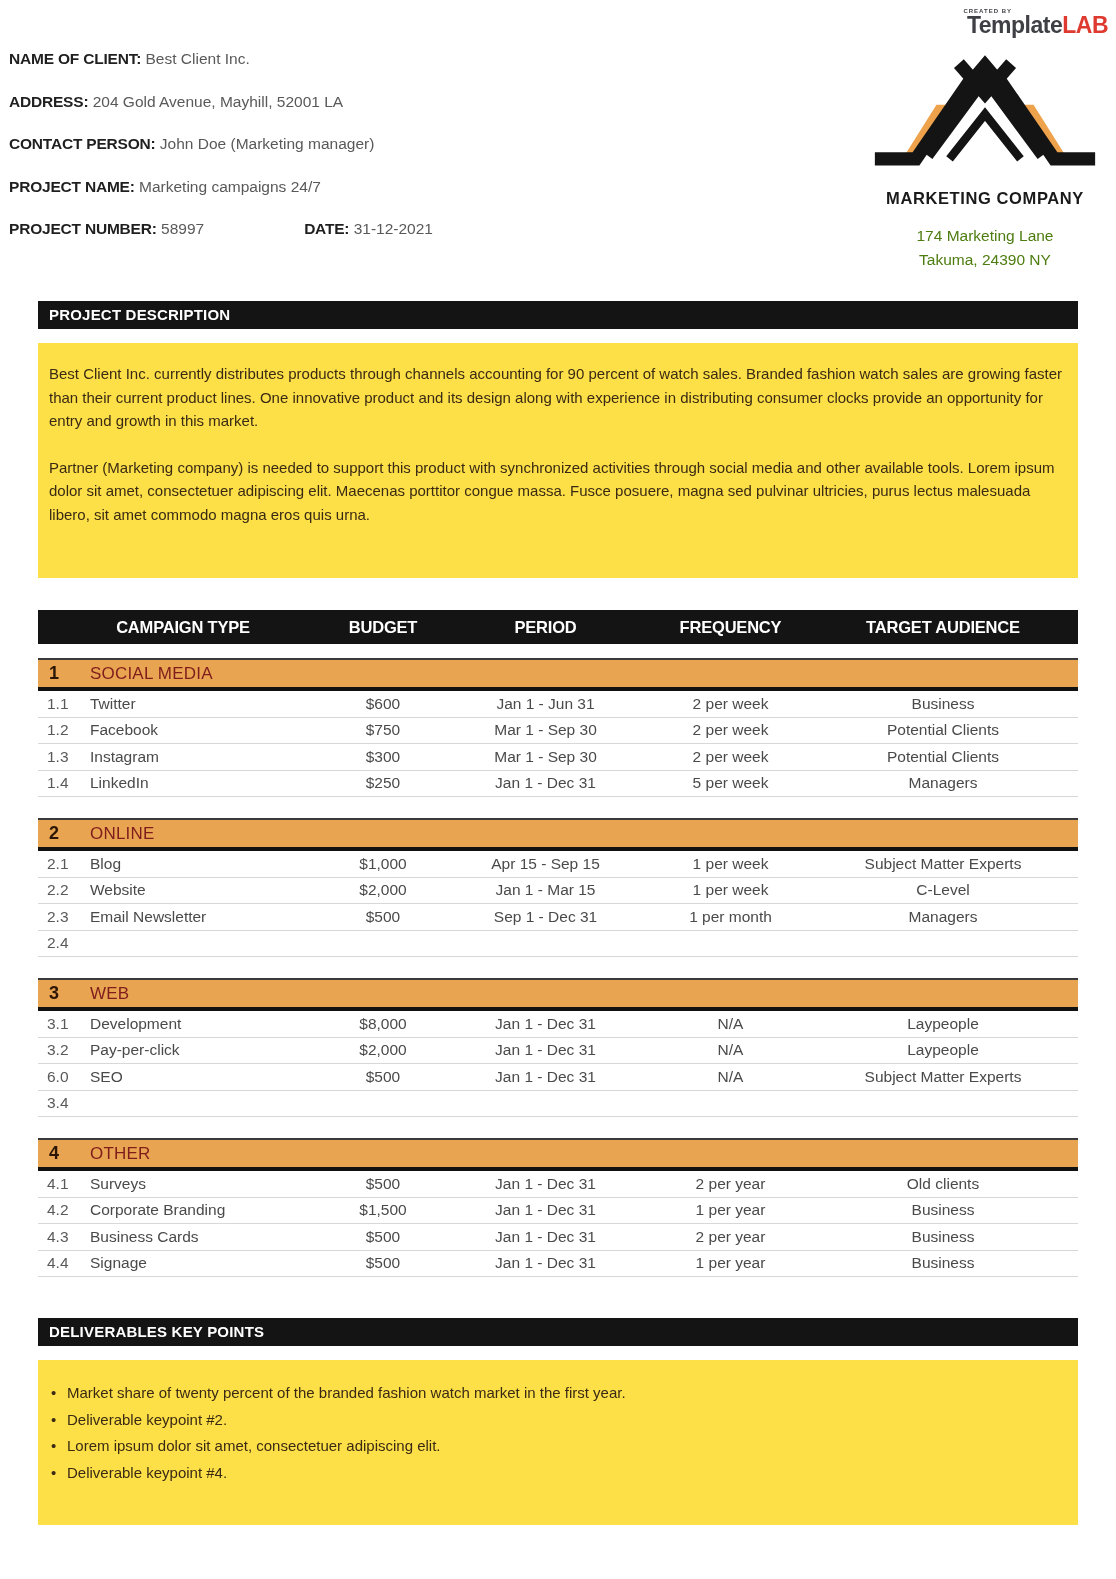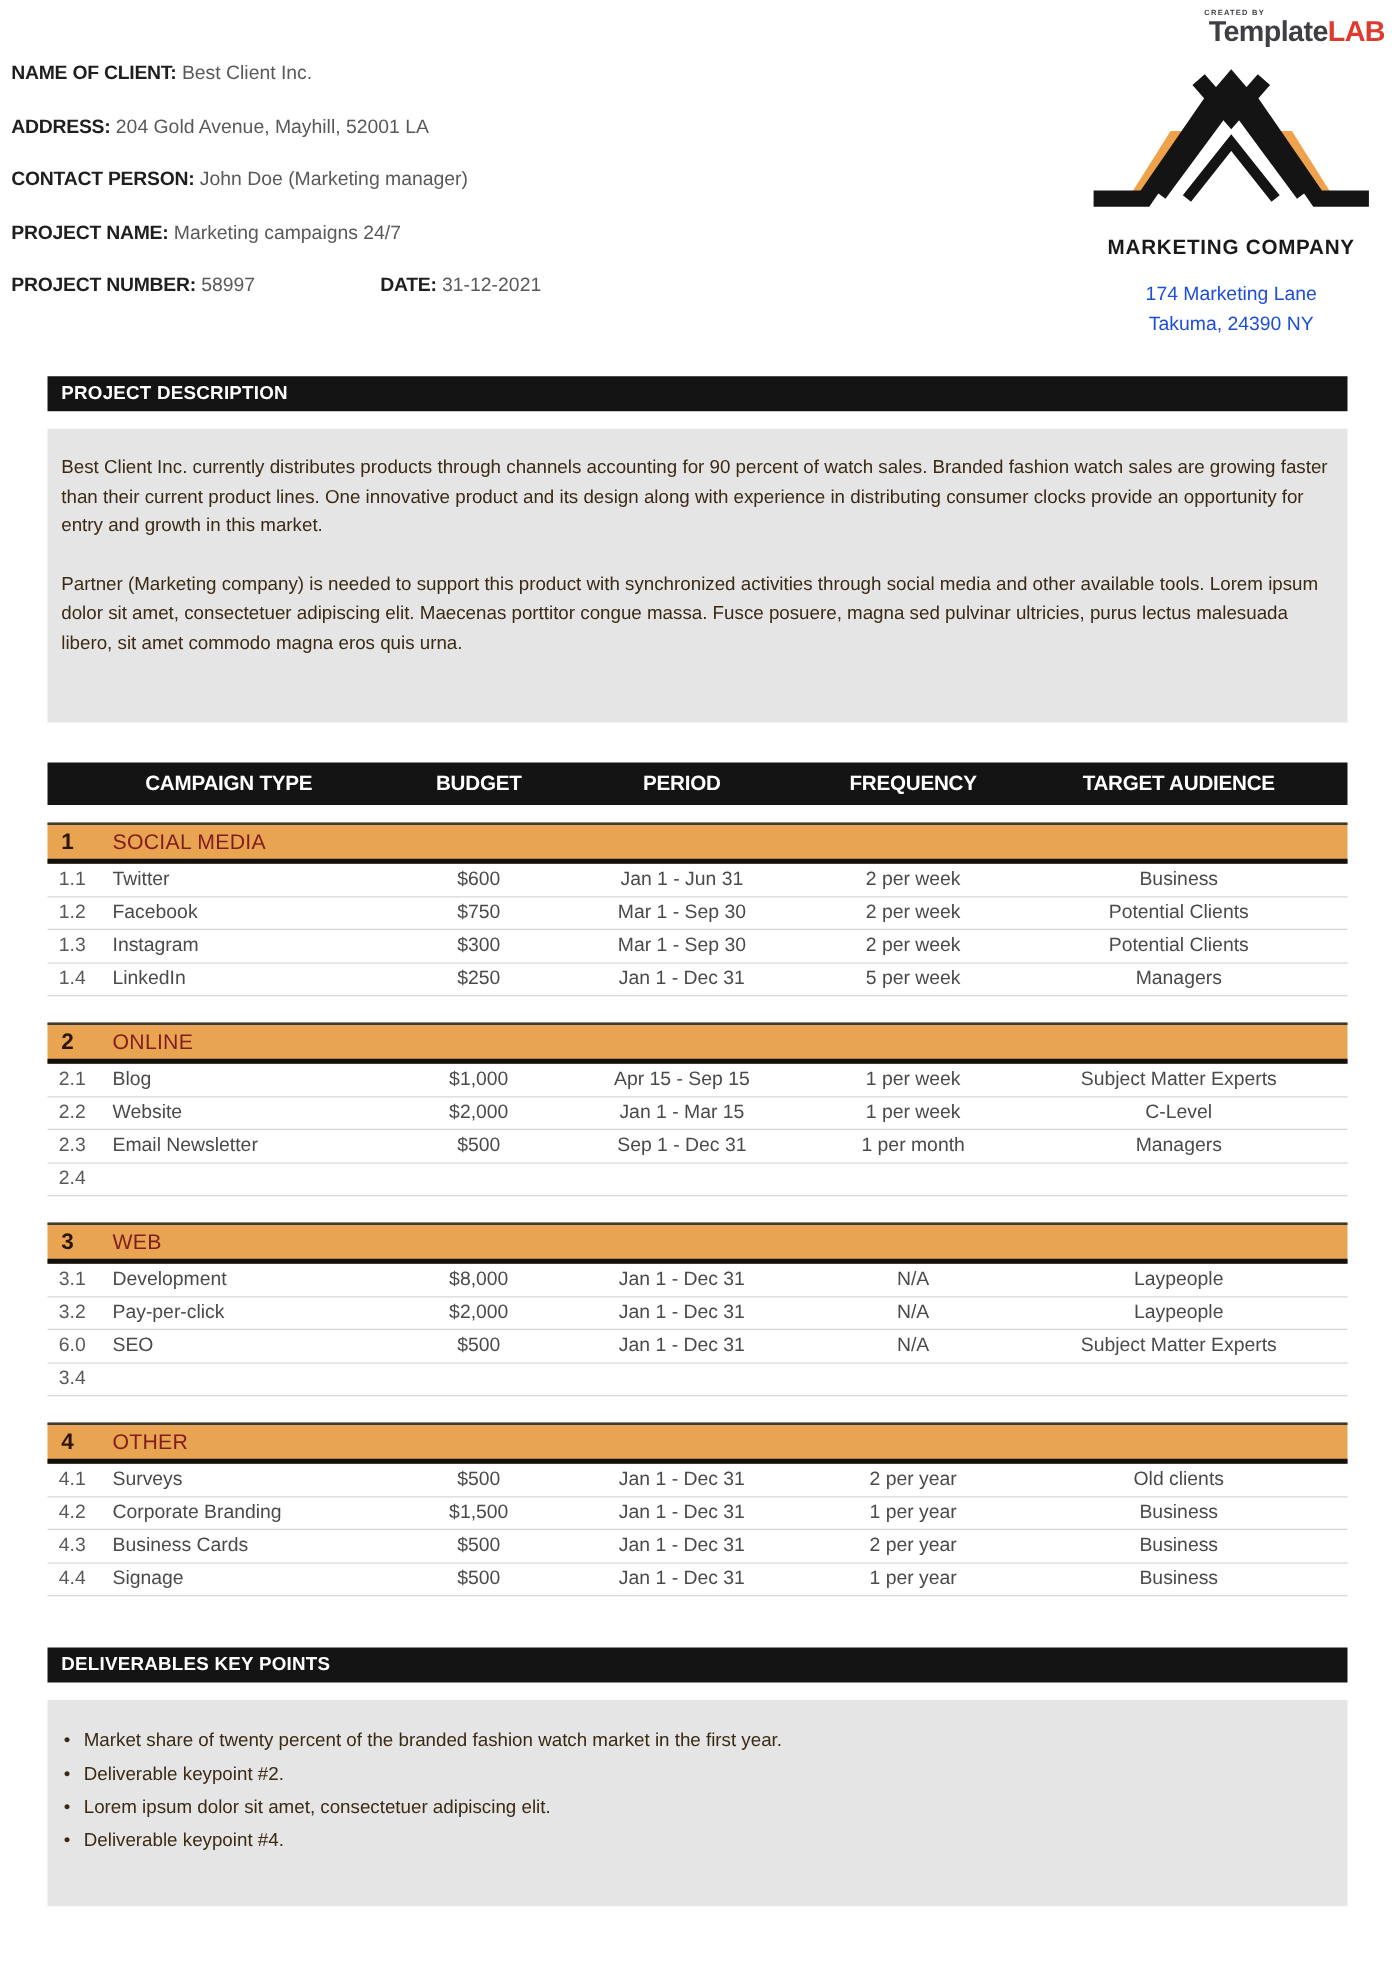--- a/index.html
+++ b/index.html
@@ -23,31 +23,31 @@
   .info-pair.second { margin-left:100px; }
 
   .brand-block { position:absolute; right:0; top:8px; width:262px; text-align:center; }
   .wordmark-wrap { text-align:right; padding-right:8px; position:relative; margin-bottom:6px; }
   .created-by { display:block; font-size:6px; font-weight:bold; color:#3f3f46; letter-spacing:1px; margin-right:96px; margin-bottom:-2px; }
   .wordmark { font-size:23px; font-weight:bold; letter-spacing:-0.5px; }
   .wm-template { color:#3f3f46; }
   .wm-lab { color:#de3a2f; }
   .logo-wrap { width:250px; height:140px; margin:2px auto 4px; }
   .company-name { font-size:16.5px; font-weight:bold; color:#1a1a1a; letter-spacing:0.6px; margin-bottom:16px; }
-  .company-address { font-size:15.5px; color:#1d4ed8; line-height:24px; }
+  .company-address { font-size:15.5px; color:#4d7c0f; line-height:24px; }
 
   
   .black-bar {
     background:#141414; color:#ffffff; font-weight:bold;
     font-size:15px; letter-spacing:0.2px;
     height:28px; line-height:28px; padding-left:11px;
   }
 
   
-  .orange-box { background:#e5e5e5; }
+  .orange-box { background:#fde047; }
   .desc-box { height:235px; padding:19px 11px; margin-top:14px; }
   .desc-box p { font-size:15px; line-height:23.5px; color:#3a2a14; margin-bottom:23px; }
 
   
   .table-wrap { margin-top:32px; }
   .tgrid { display:grid; grid-template-columns:52px 238px 110px 215px 155px 1fr; align-items:center; }
   .thead {
     background:#141414; color:#ffffff; height:34px; font-weight:bold;
     font-size:16.5px; letter-spacing:-0.2px;
   }

